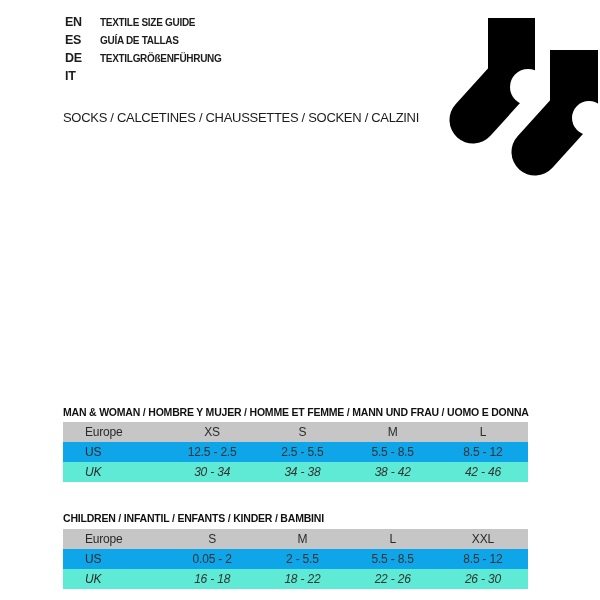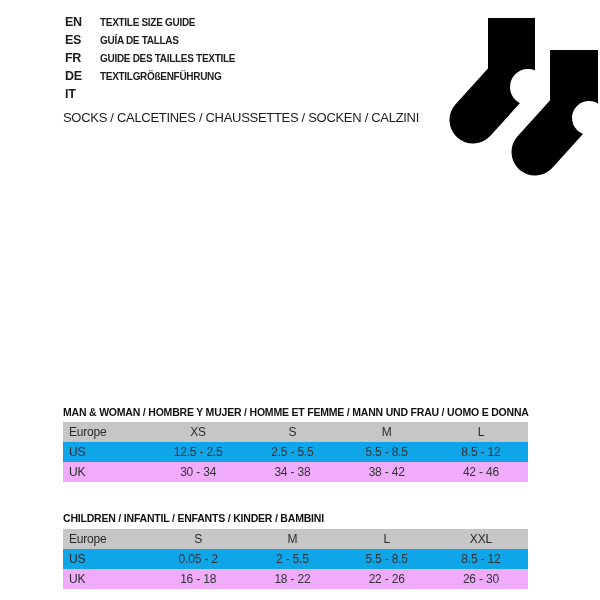--- a/index.html
+++ b/index.html
@@ -40,24 +40,24 @@
     font-size: 10.5px; font-weight: bold; letter-spacing: -0.2px; white-space: nowrap;
     color: #111111;
   }
   .title-1 { top: 406px; }
   .title-2 { top: 512px; }
 
   .size-table { position: absolute; left: 20px; width: 465px; }
   .table-1 { top: 422px; }
   .table-2 { top: 529px; }
 
-  .trow { display: flex; height: 20px; align-items: center; }
+  .trow { display: flex; height: 20px; align-items: center; padding-left: 16px; }
   .trow.thead { background: #c6c6c6; }
   .trow.row-us { background: #0ea5e9; }
-  .trow.row-uk { background: #f0abfc; }
+  .trow.row-uk { background: #5eead4; font-style: italic; }
   .cell {
     flex: 1; text-align: center; font-size: 12px; color: #333333;
     letter-spacing: -0.2px; white-space: nowrap;
   }
   .thead .cell { color: #2a2a2a; }
   .cell.c0 {
     flex: 0 0 88px; text-align: left; padding-left: 6px; color: #2a2a2a;
   }
 </style>
 </head>
@@ -66,24 +66,20 @@
 <div class="page">
 
   <div class="lang-list">
     <div class="lang-row">
       <span class="lang-code">EN</span>
       <span class="lang-label">TEXTILE SIZE GUIDE</span>
     </div>
     <div class="lang-row">
       <span class="lang-code">ES</span>
       <span class="lang-label">GUÍA DE TALLAS</span>
-    </div>
-    <div class="lang-row">
-      <span class="lang-code">FR</span>
-      <span class="lang-label">GUIDE DES TAILLES TEXTILE</span>
     </div>
     <div class="lang-row">
       <span class="lang-code">DE</span>
       <span class="lang-label">TEXTILGRÖßENFÜHRUNG</span>
     </div>
     <div class="lang-row">
       <span class="lang-code">IT</span>
     </div>
   </div>
 

